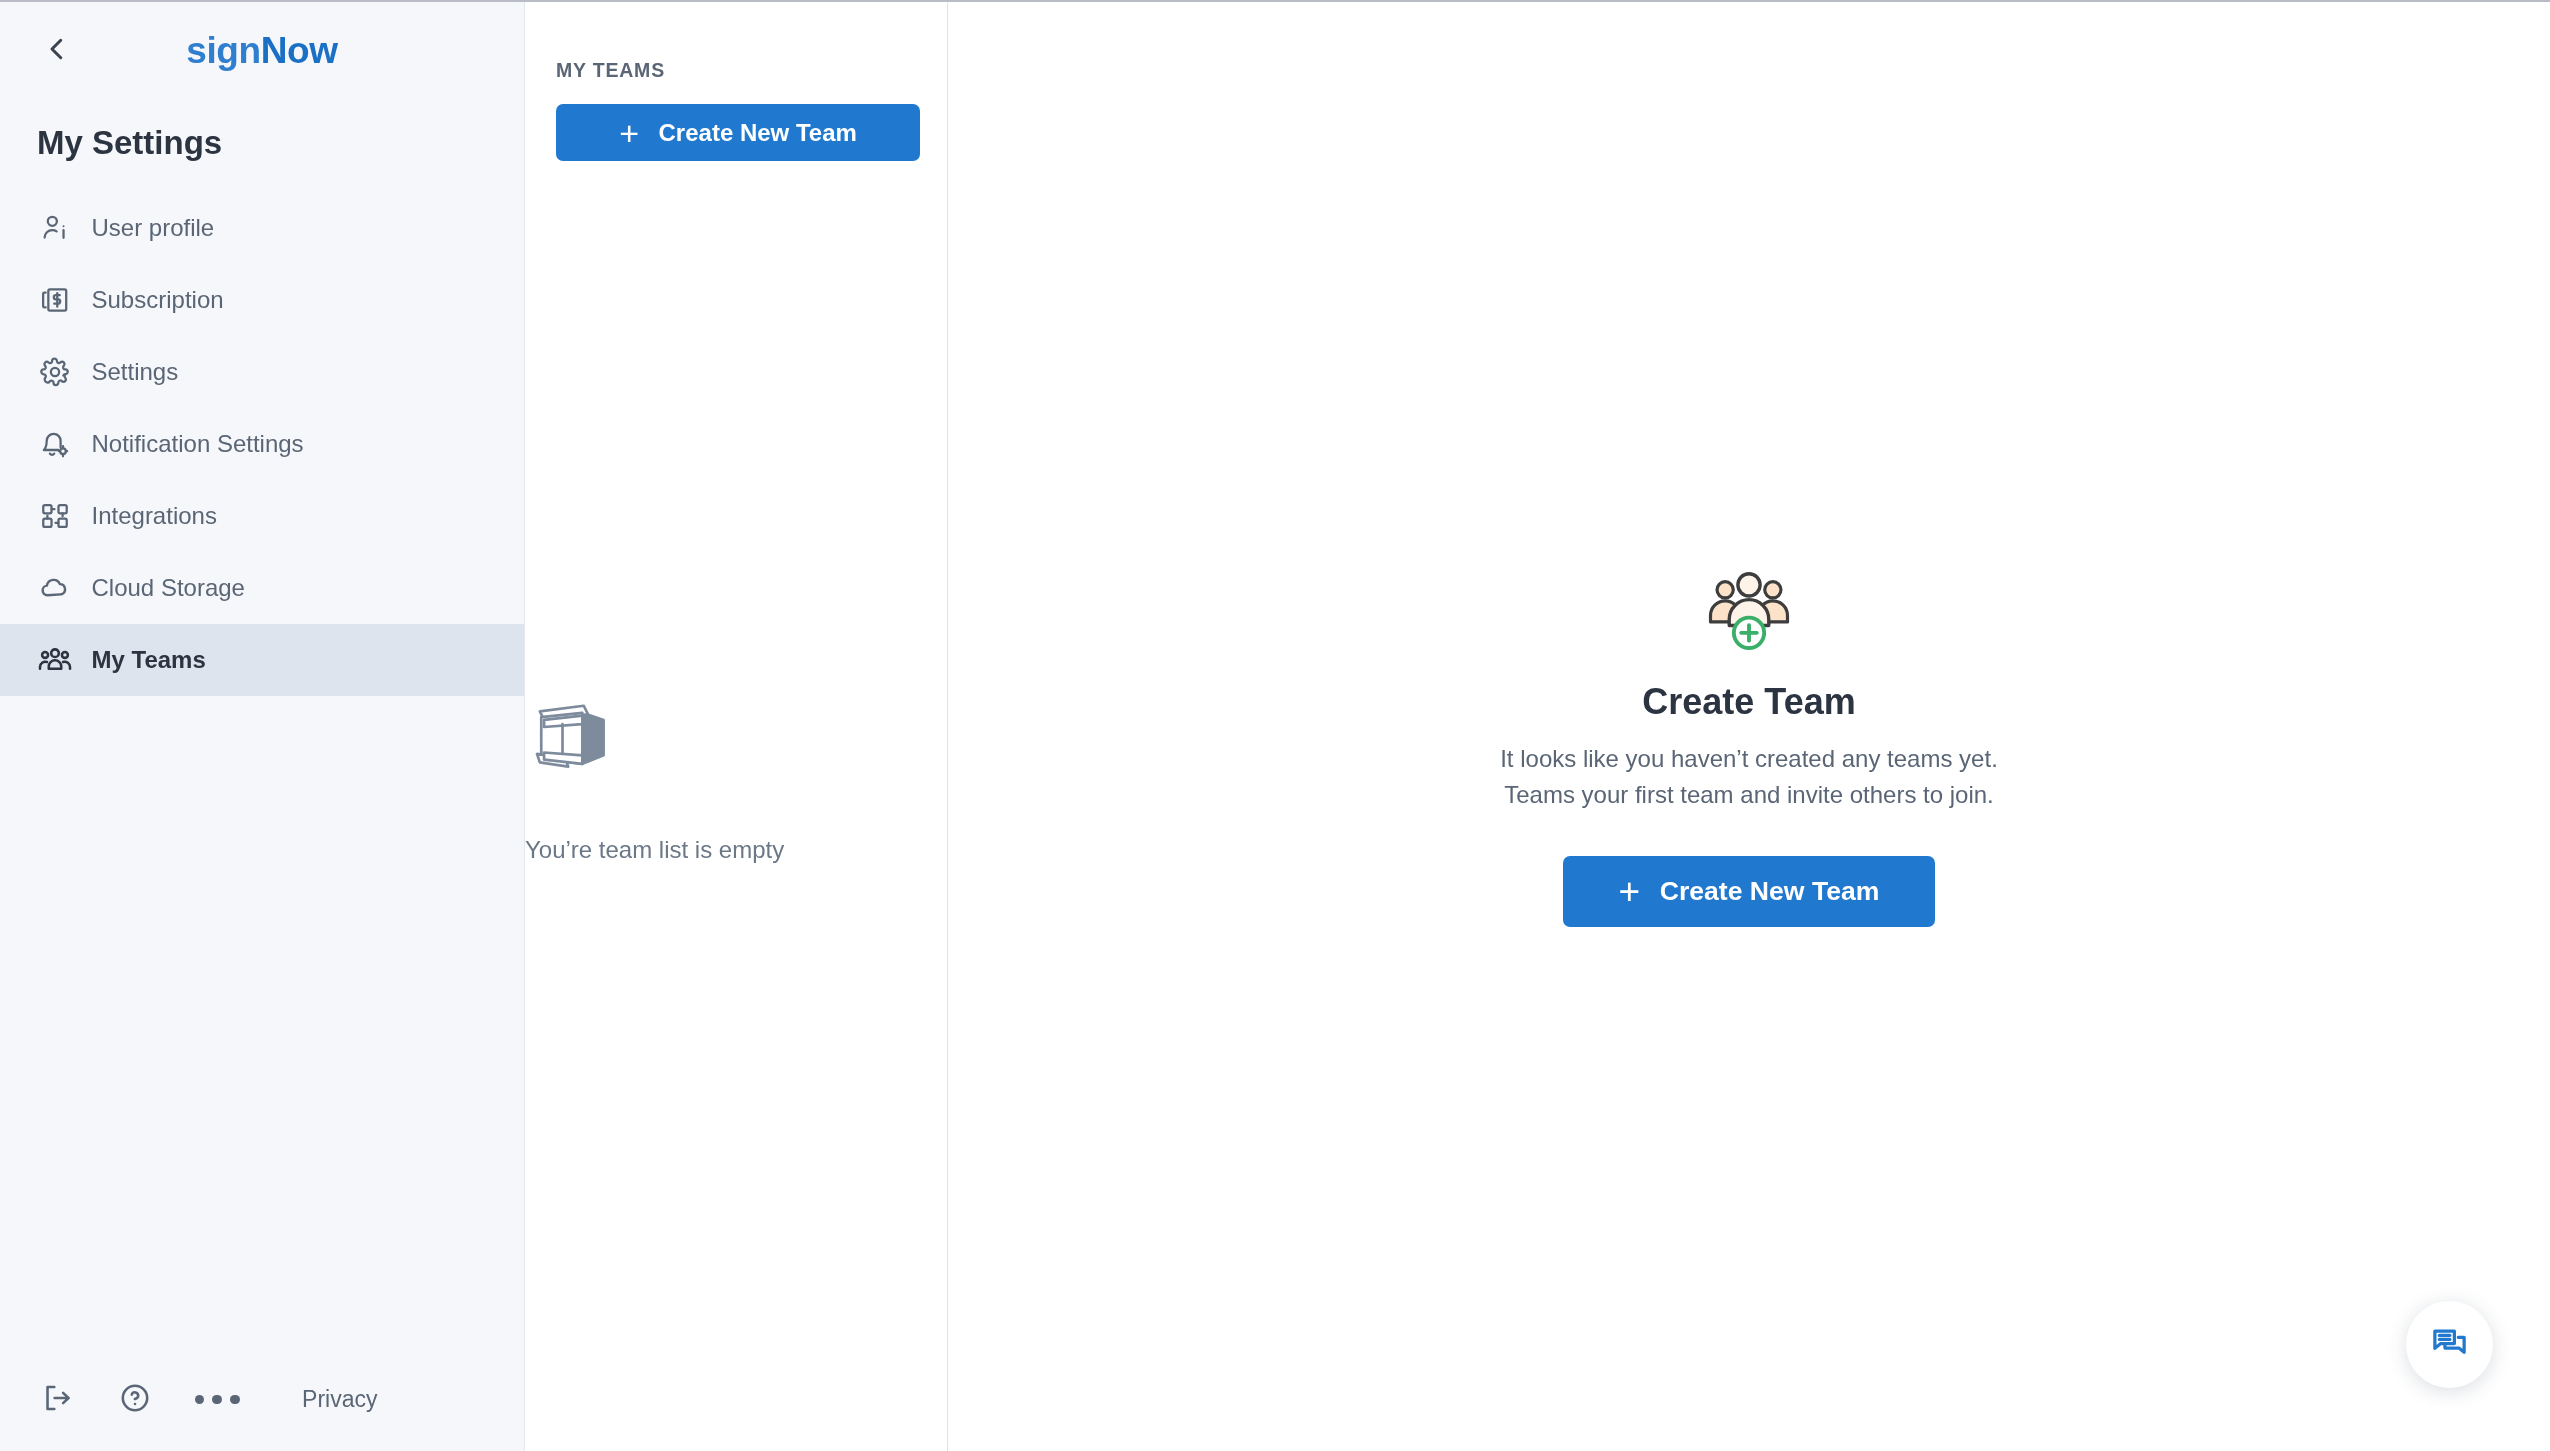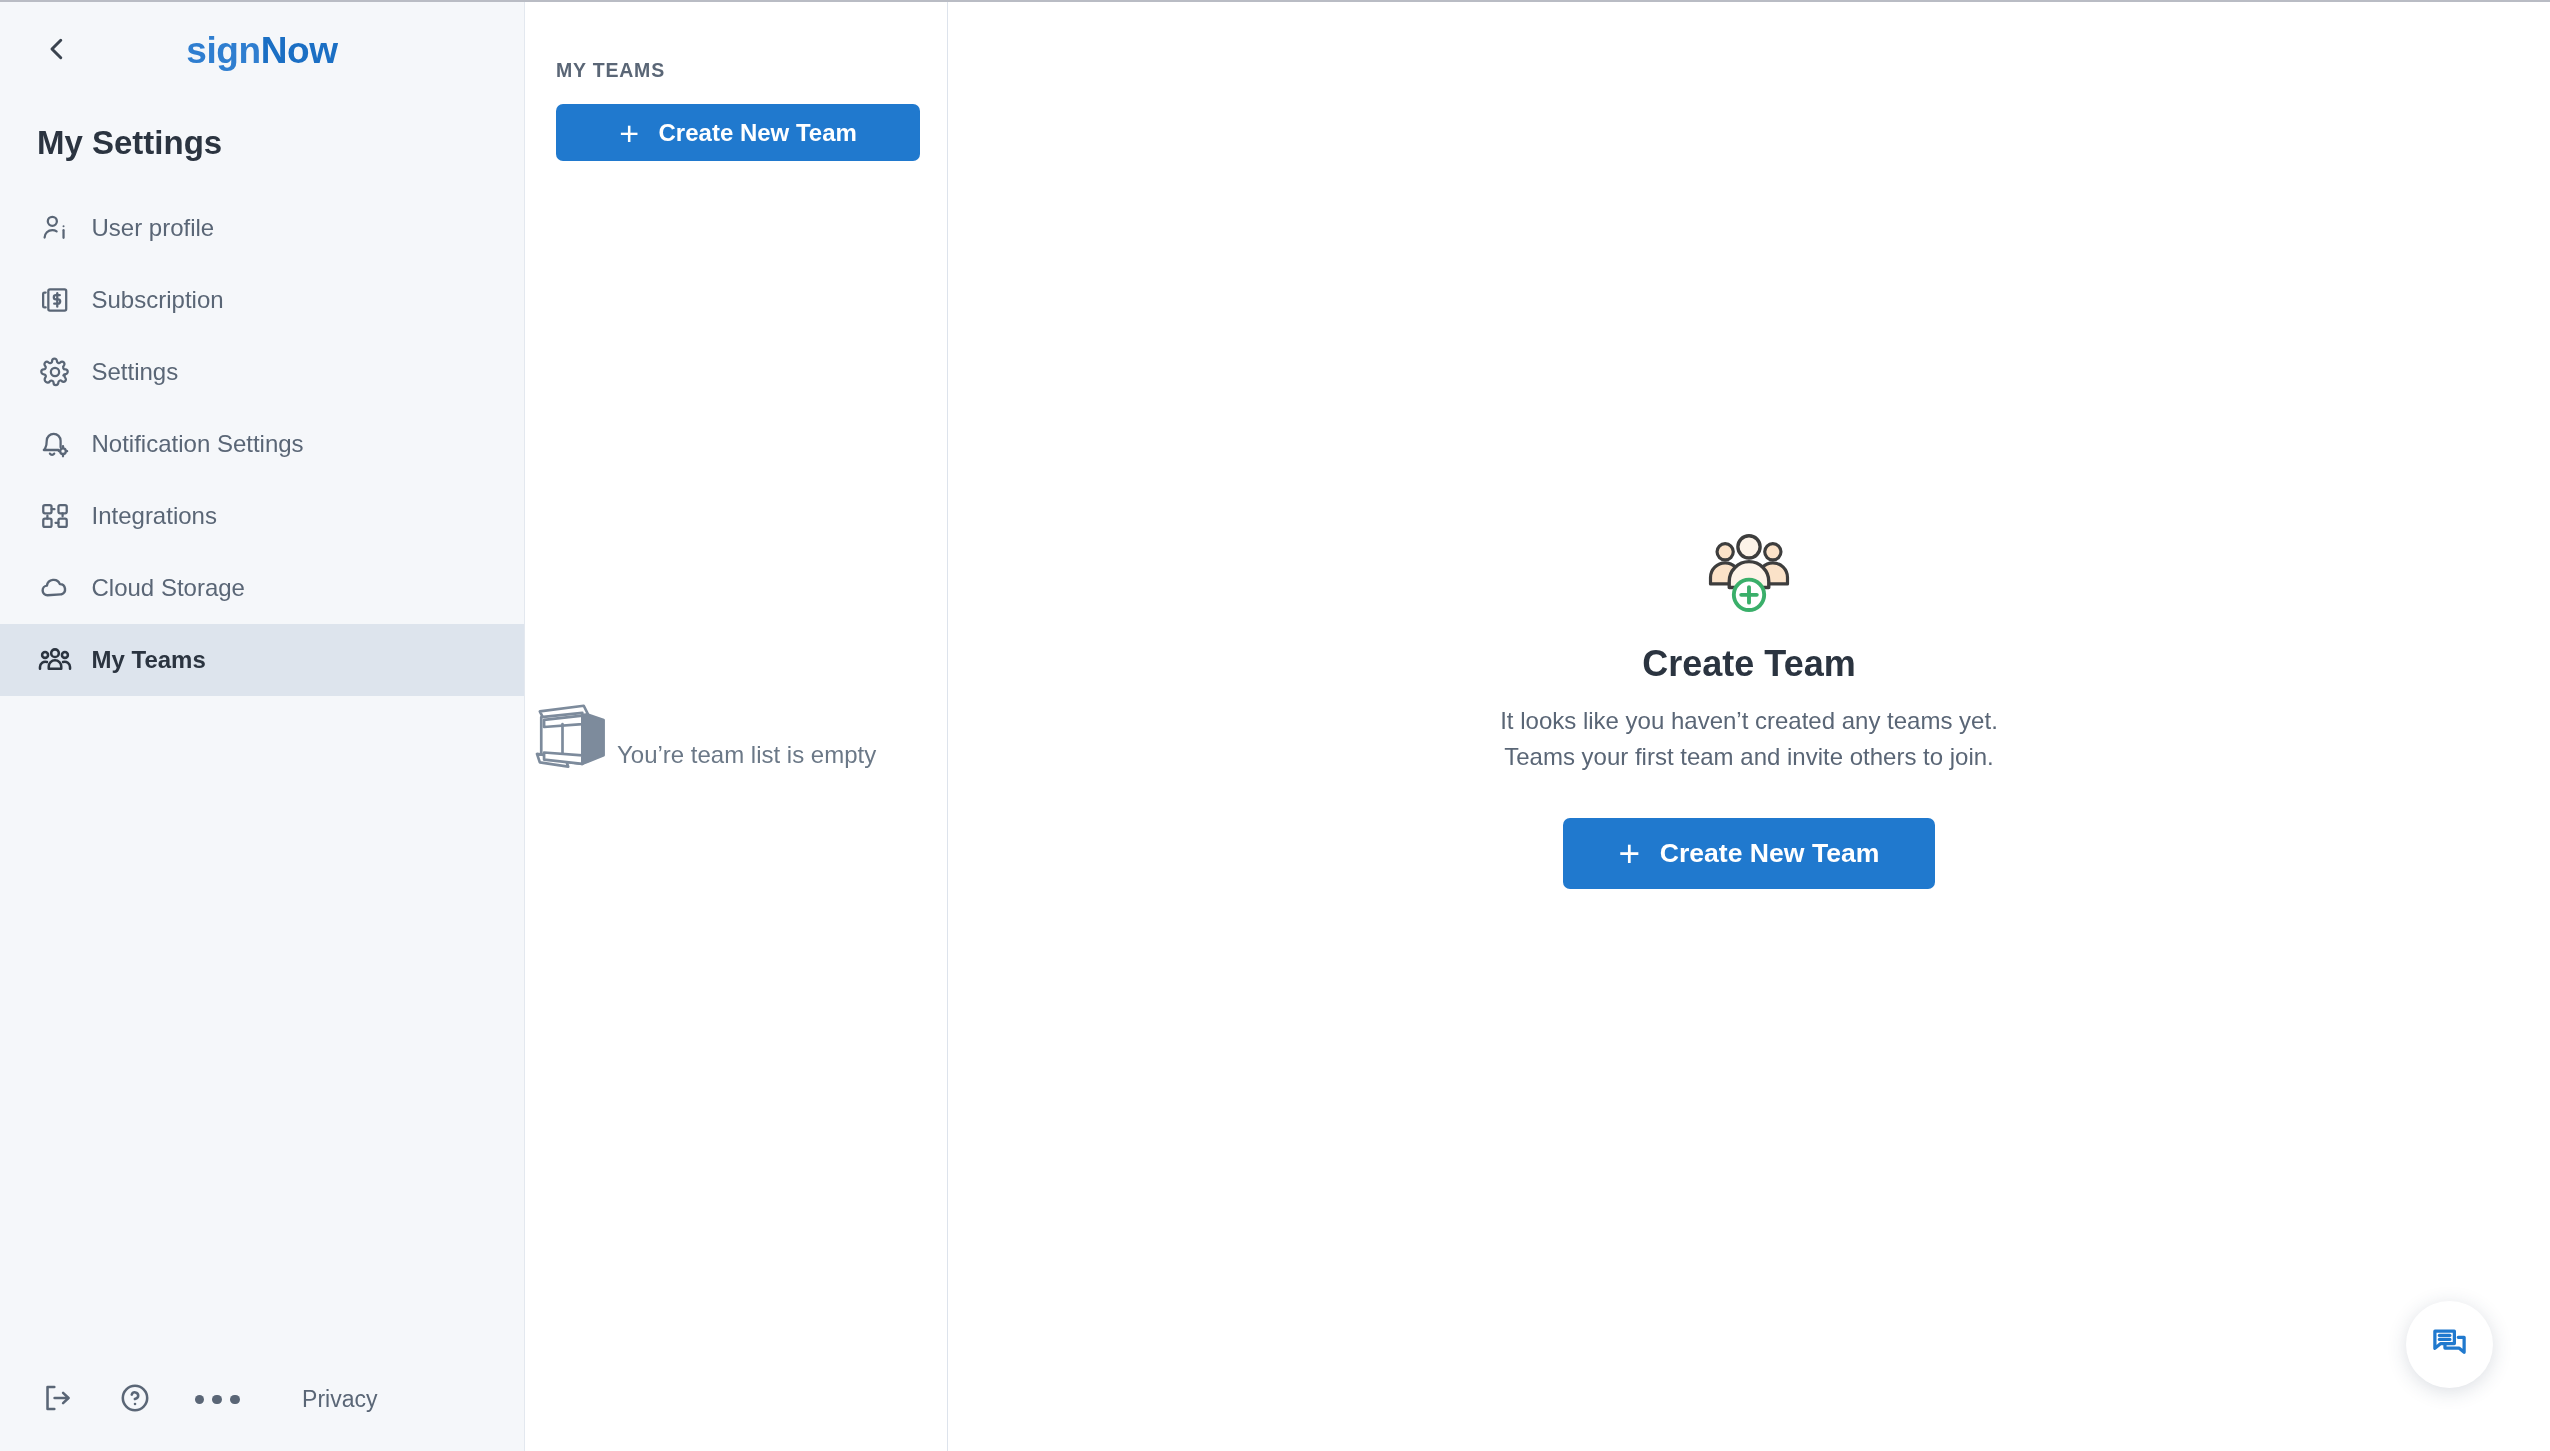--- a/index.html
+++ b/index.html
@@ -188,42 +188,43 @@
     margin-top: 22px;
   }
   .mid-create-btn .btn-plus { font-size: 34px; }
 
   .mid-empty {
     position: absolute;
     left: 0;
     top: 691px;
     width: 100%;
     display: flex;
-    align-items: center;
+    flex-direction: column;
+    gap: 20px;
   }
   .mid-empty-caption {
     margin-top: 35px;
     font-size: 24px;
     color: #6b7887;
     white-space: nowrap;
   }
 
   
   .main {
     position: relative;
     flex: 1 1 auto;
     height: 100%;
     background: #ffffff;
   }
 
   .main-center {
     position: absolute;
     left: 0;
     right: 0;
-    top: 530px;
+    top: 568px;
     display: flex;
     flex-direction: column;
     align-items: center;
   }
 
   .main-heading {
     margin-top: 25px;
     font-size: 36px;
     font-weight: 700;
     color: #2b3440;

